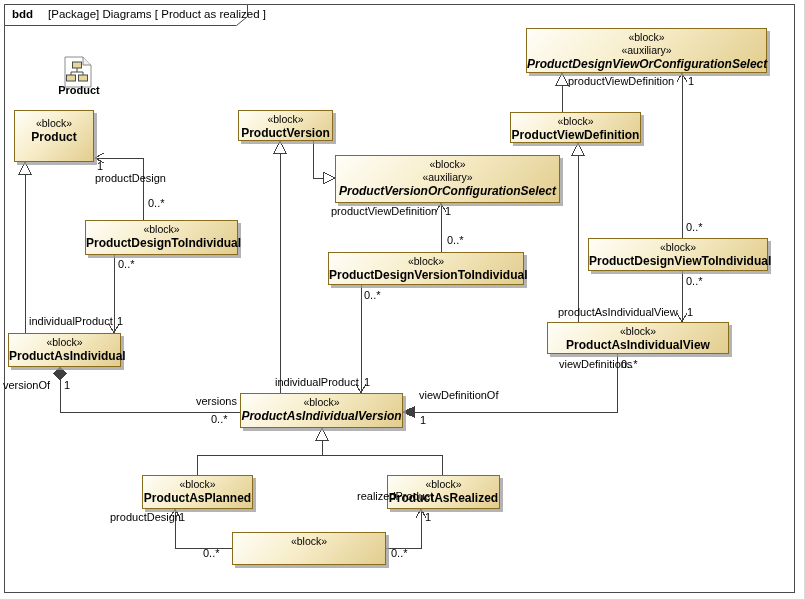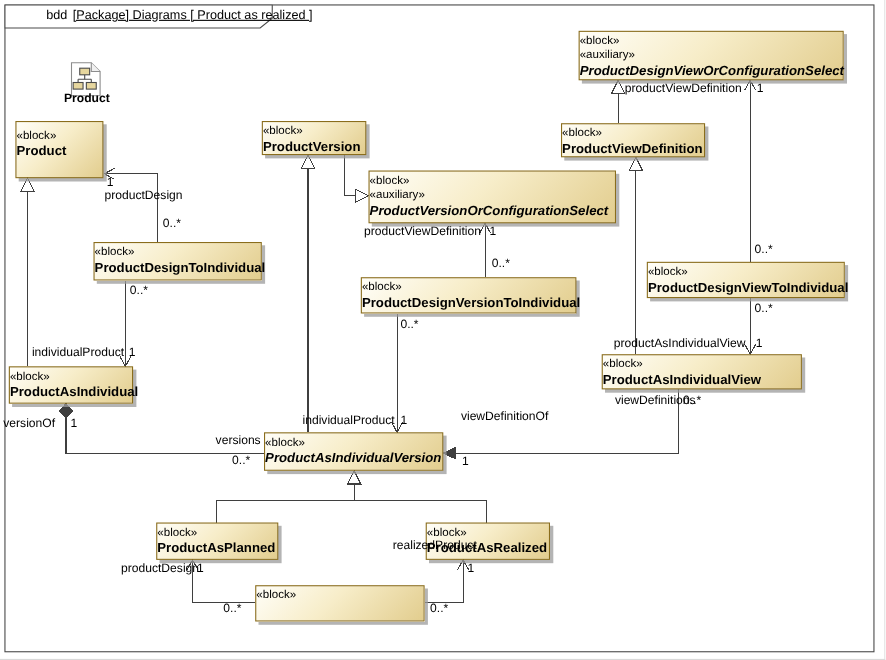--- a/index.html
+++ b/index.html
@@ -4,29 +4,29 @@
 <style>
   html,body{margin:0;padding:0;background:#ffffff;}
   #canvas{
     position:relative;width:805px;height:600px;background:#ffffff;
     font-family:"Liberation Sans",sans-serif;color:#000;overflow:hidden;
     border-right:1px solid #d9d9d9;border-bottom:1px solid #d9d9d9;box-sizing:border-box;
   }
   #frame{position:absolute;left:4px;top:4px;width:789px;height:587px;border:1px solid #4a4a4a;}
   #title-tab{position:absolute;left:4px;top:4px;width:250px;height:23px;}
   #title-text{position:absolute;left:12px;top:8px;font-size:11.5px;white-space:nowrap;}
-  #title-text .kw{font-weight:normal;margin-left:30px;}
-  #title-text .ctx{margin-left:5px;text-decoration:underline;}
+  #title-text .kw{font-weight:bold;}
+  #title-text .ctx{margin-left:15px;}
 
   .block{
     position:absolute;box-sizing:border-box;
     background:linear-gradient(135deg,#fffef8 0%,#f7edc9 45%,#e2cd8e 100%);
     border:1px solid #8a6d1c;
     box-shadow:3px 3px 0 rgba(155,155,155,.75);
-    padding-top:2px;
+    text-align:center;padding-top:2px;
   }
   .block .st{display:block;font-size:10.5px;line-height:13px;}
   .block .nm{display:block;font-size:12px;line-height:14px;font-weight:bold;white-space:nowrap;}
   .block.abstract .nm{font-style:italic;}
 
   
   #b-product{left:14px;top:110px;width:80px;height:52px;padding-top:6px;}
   #b-productVersion{left:238px;top:110px;width:95px;height:31px;}
   #b-pdvocs{left:526px;top:28px;width:241px;height:45px;}
   #b-productViewDefinition{left:510px;top:112px;width:131px;height:31px;}
@@ -258,21 +258,21 @@
   <div class="elabel" style="left:568px;top:75px;">productViewDefinition</div>
   <div class="elabel" style="left:688px;top:75px;">1</div>
   <div class="elabel" style="left:686px;top:221px;">0..*</div>
 
   <div class="elabel" style="left:686px;top:275px;">0..*</div>
   <div class="elabel" style="left:558px;top:306px;">productAsIndividualView</div>
   <div class="elabel" style="left:687px;top:306px;">1</div>
 
   <div class="elabel" style="left:559px;top:358px;">viewDefinitions</div>
   <div class="elabel" style="left:621px;top:358px;">0..*</div>
-  <div class="elabel" style="left:419px;top:373px;">viewDefinitionOf</div>
+  <div class="elabel" style="left:419px;top:389px;">viewDefinitionOf</div>
   <div class="elabel" style="left:420px;top:414px;">1</div>
 
   <div class="elabel" style="left:110px;top:511px;">productDesign</div>
   <div class="elabel" style="left:179px;top:511px;">1</div>
   <div class="elabel" style="left:203px;top:547px;">0..*</div>
 
   <div class="elabel" style="left:357px;top:490px;">realizedProduct</div>
   <div class="elabel" style="left:425px;top:511px;">1</div>
   <div class="elabel" style="left:391px;top:547px;">0..*</div>
 

